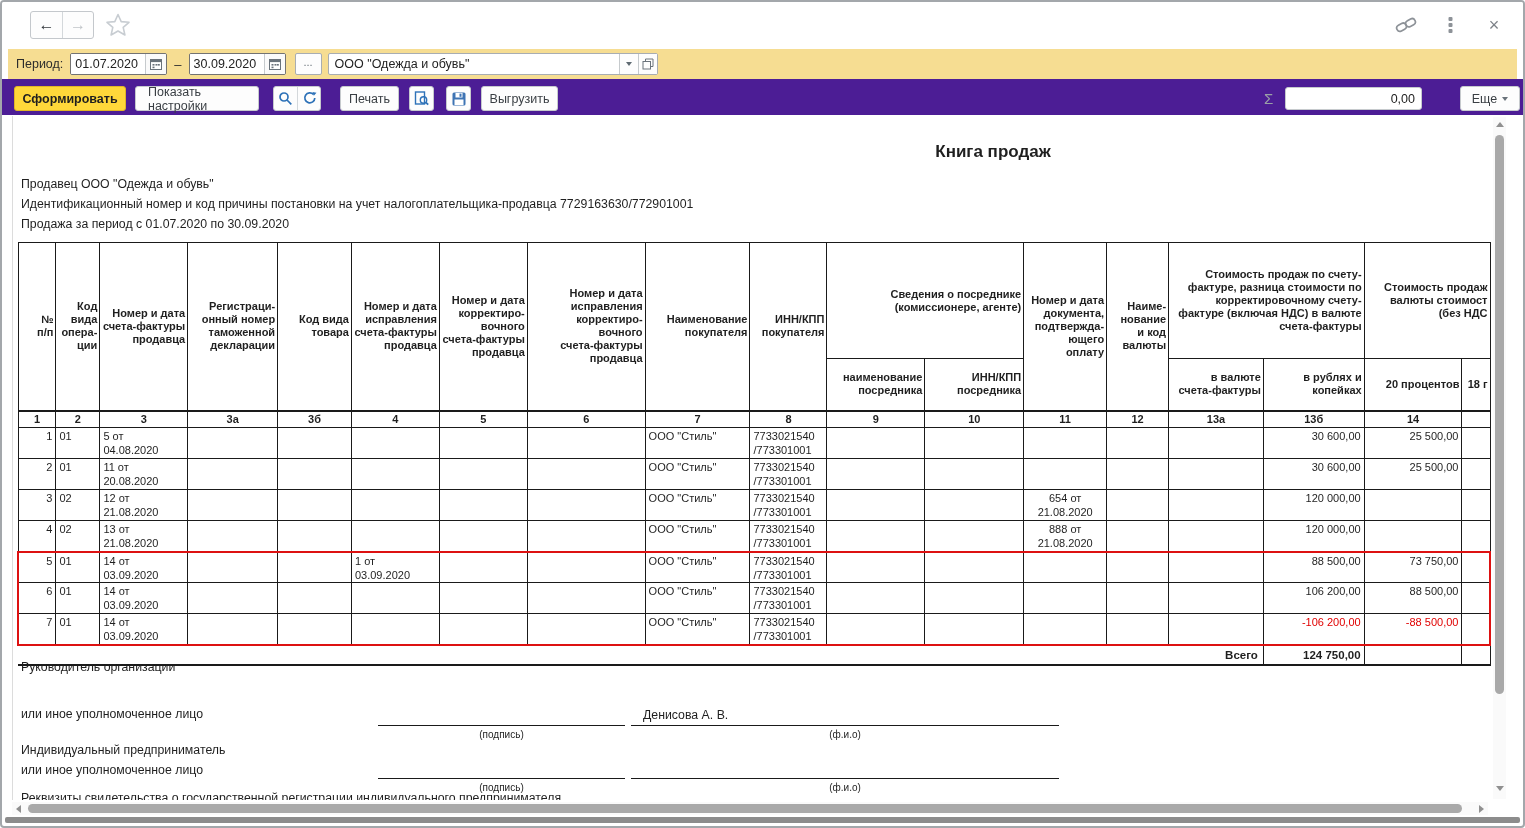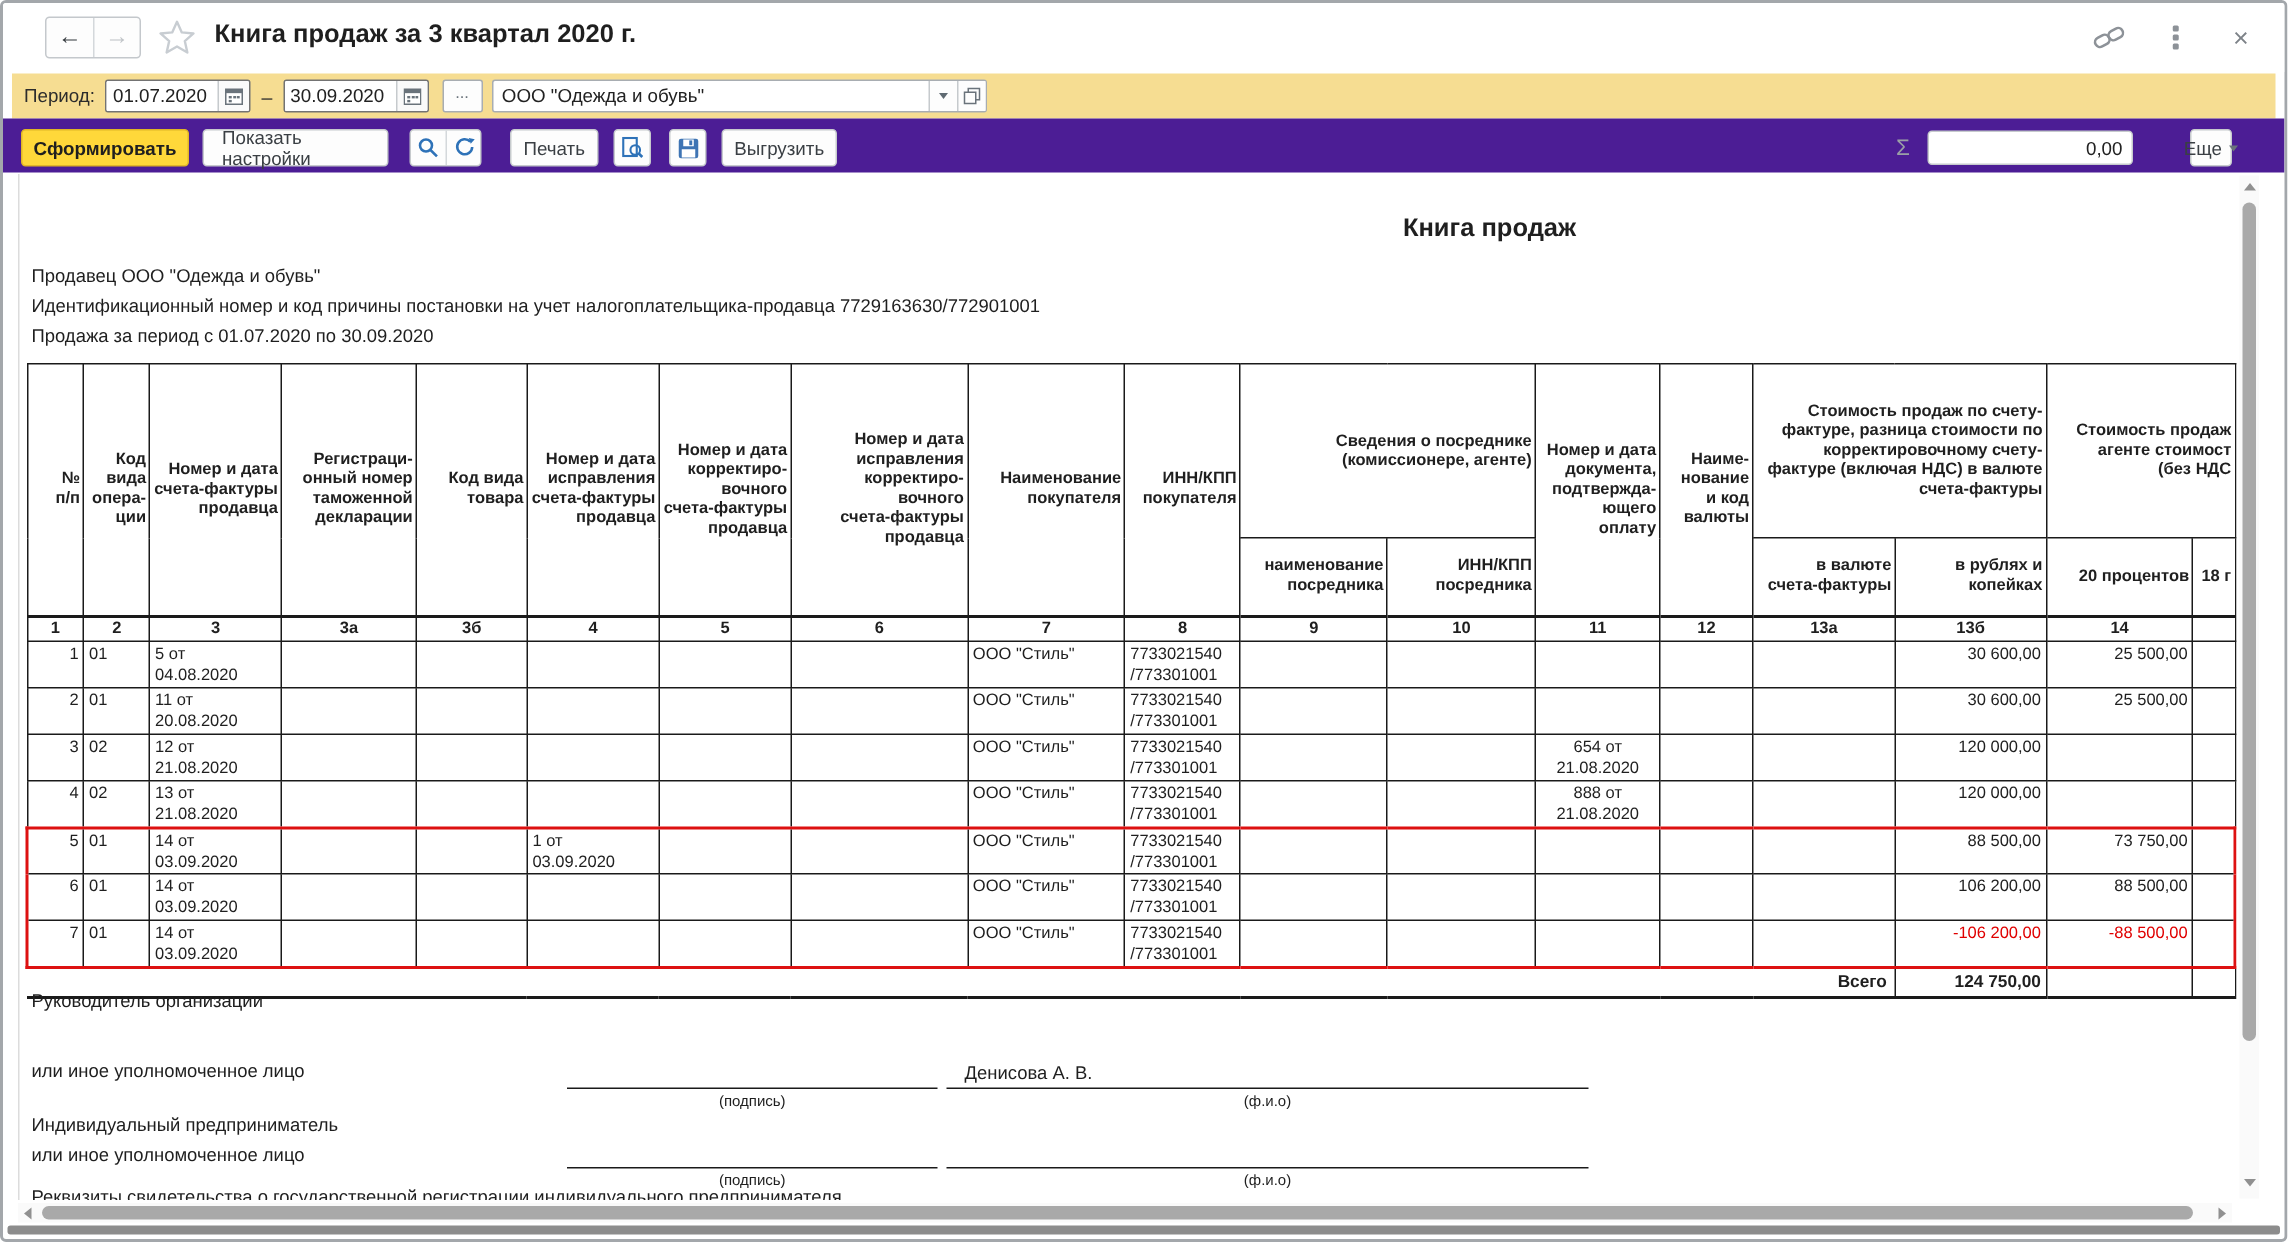--- a/index.html
+++ b/index.html
@@ -57,21 +57,21 @@
   .icon-btn { width:23px; display:flex; align-items:center; justify-content:center; }
   .icon-group .icon-btn + .icon-btn { border-left:1px solid #d4d8db; }
   .btn-print { left:338px; width:59px; }
   .btn-preview { left:407px; width:25px; padding:0; }
   .btn-save { left:444px; width:25px; padding:0; }
   .btn-export { left:479px; width:77px; }
   .sigma { position:absolute; left:1262px; top:11px; font-size:15px; color:#9aa0a6; }
   .sum-input { position:absolute; left:1283px; top:8px; width:137px; height:23px;
                border:1px solid #c6cacd; border-radius:3px; text-align:right; padding:0 6px;
                font-size:12.5px; color:#222; font-family:"Liberation Sans", sans-serif; }
-  .btn-more { left:1458px; width:28px; gap:5px; }
+  .btn-more { left:1458px; width:60px; gap:5px; }
   .btn-more .tri-down { border-top-color:#6a737b; margin-top:1px; }
 
   
   .report { position:absolute; left:10px; top:114px; width:1479px; height:684px; background:#fff;
             border-left:1px solid #dcdcdc; overflow:hidden; }
   .report-title { position:absolute; left:0; top:26px; width:1960px; text-align:center;
                   font-size:17px; font-weight:bold; color:#1f1f1f; }
   .info-line { position:absolute; left:8px; font-size:12.3px; color:#1f1f1f; white-space:nowrap; }
 
   table.book { position:absolute; left:4px; top:126px; border-collapse:collapse; table-layout:fixed;
@@ -124,21 +124,20 @@
   <div class="titlebar">
     <div class="nav-group">
       <div class="nav-btn">←</div>
       <div class="nav-btn disabled">→</div>
     </div>
     <div class="star">
       <svg width="26" height="26" viewBox="0 0 26 26">
           <polygon points="13,2.5 16.2,9.6 24,10.3 18.2,15.4 19.9,23 13,19 6.1,23 7.8,15.4 2,10.3 9.8,9.6" fill="#ffffff" stroke="#c8cdd2" stroke-width="1.6" stroke-linejoin="round"></polygon>
         </svg>
     </div>
-    <div class="page-title">Книга продаж за 3 квартал 2020 г.</div>
     <div class="tb-icons">
       <div class="tb-icon">
         <svg width="22" height="20" viewBox="0 0 22 20" fill="none" stroke="#8d9298" stroke-width="1.7">
           <rect x="1.5" y="9" width="10" height="6.5" rx="3.2" transform="rotate(-28 6.5 12.2)"></rect>
           <rect x="10.5" y="4.5" width="10" height="6.5" rx="3.2" transform="rotate(-28 15.5 7.7)"></rect>
         </svg>
       </div>
       <div class="tb-icon">
         <svg width="5" height="18" viewBox="0 0 5 18" fill="#8d9298">
           <rect x="0.5" y="1" width="4" height="4" rx="1"></rect>
@@ -309,21 +308,21 @@
           <th rowspan="2">Наиме-
 нование
 и код
 валюты</th>
           <th colspan="2">Стоимость продаж по счету-
 фактуре, разница стоимости по
 корректировочному счету-
 фактуре (включая НДС) в валюте
 счета-фактуры</th>
           <th colspan="2" class="clip-r">Стоимость продаж
-агенте стоимост
+валюты стоимост
 (без НДС</th>
         </tr>
         <tr class="h-sub">
           <th>наименование
 посредника</th>
           <th>ИНН/КПП
 посредника</th>
           <th>в валюте
 счета-фактуры</th>
           <th>в рублях и

